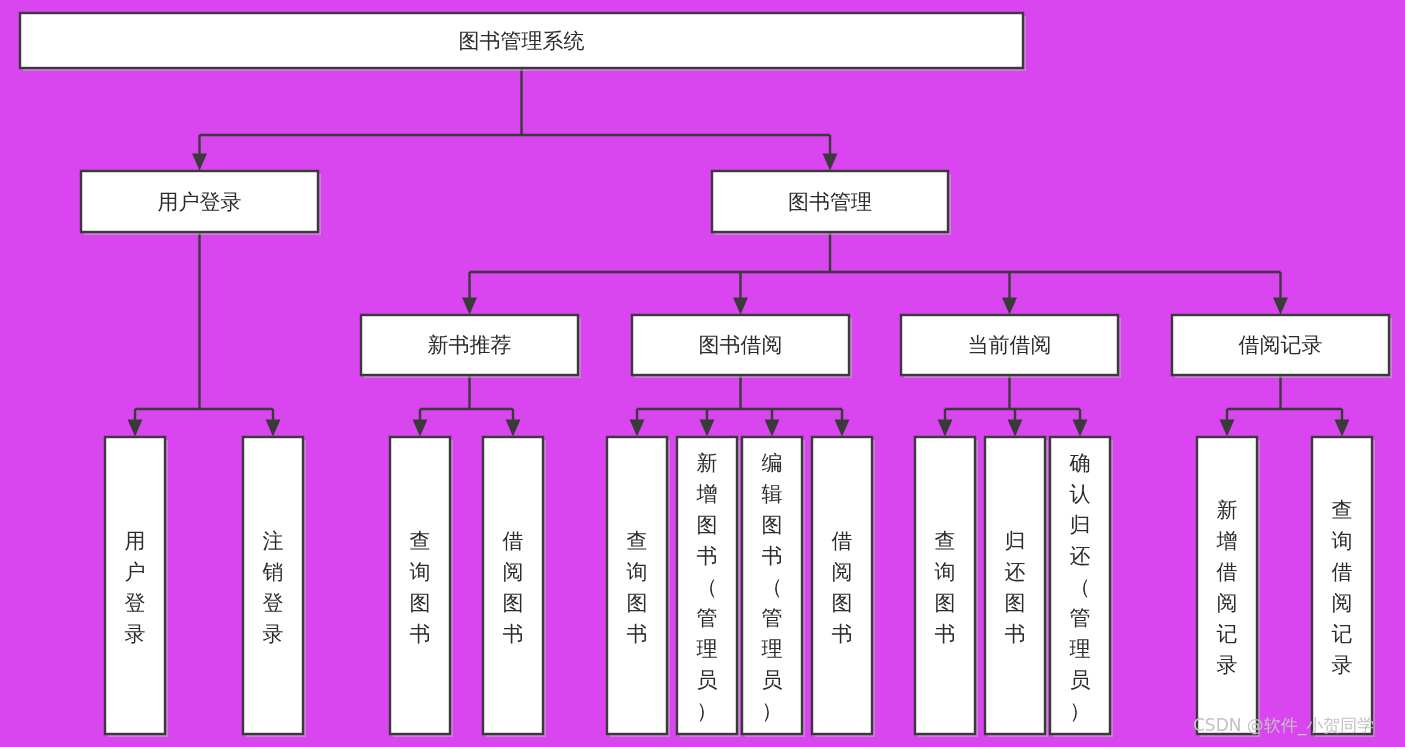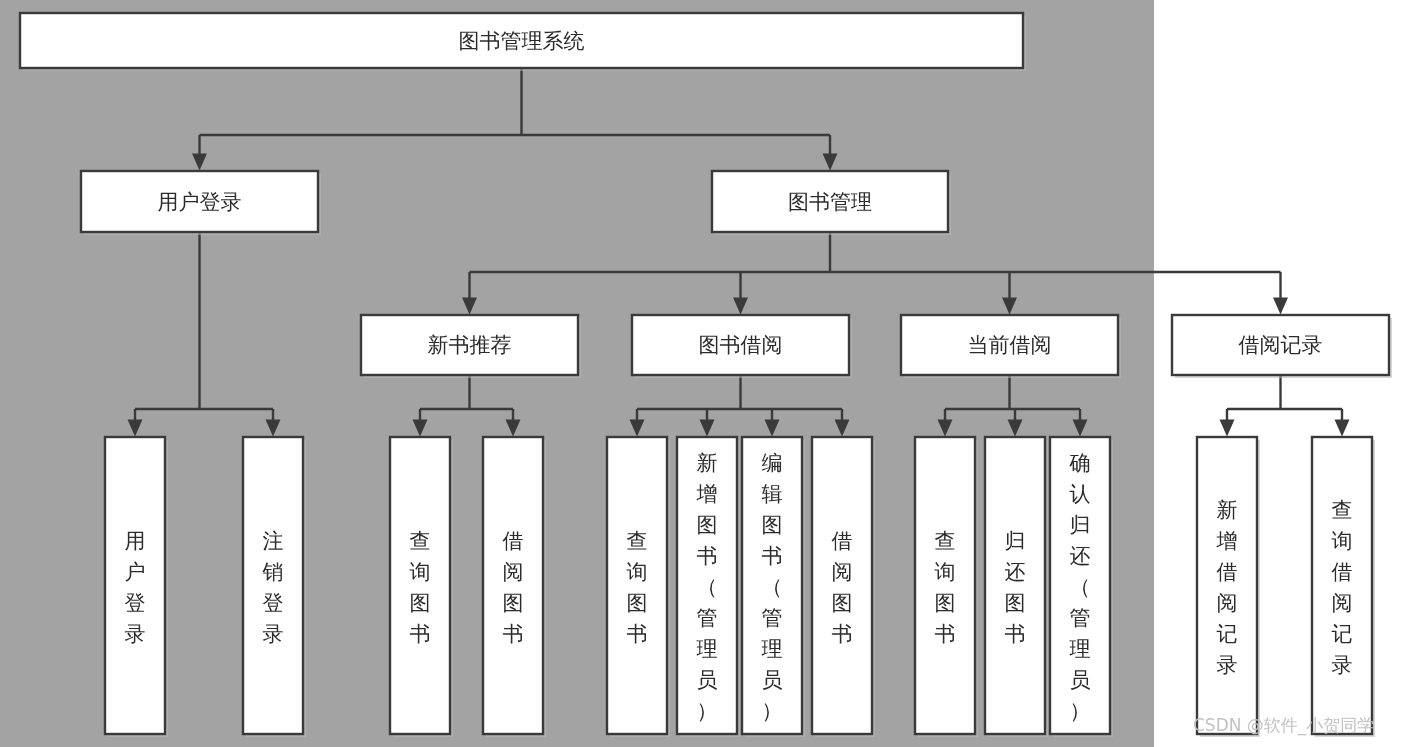--- a/index.html
+++ b/index.html
@@ -9,23 +9,23 @@
     background: #ffffff;
   }
   body {
     width: 1405px;
     height: 747px;
     font-family: "DejaVu Sans", "Liberation Sans", sans-serif;
     overflow: hidden;
   }
   #diagram-root {
     position: relative;
-    width: 1154px;
+    width: 1405px;
     height: 747px;
-    background: #a3a3a3;
+    background: #d946ef;
   }
   svg#flowchart {
     display: block;
     width: 1405px;
     height: 747px;
   }
   .node-box {
     fill: #ffffff;
     stroke: #3a3a3a;
     stroke-width: 2.4;

